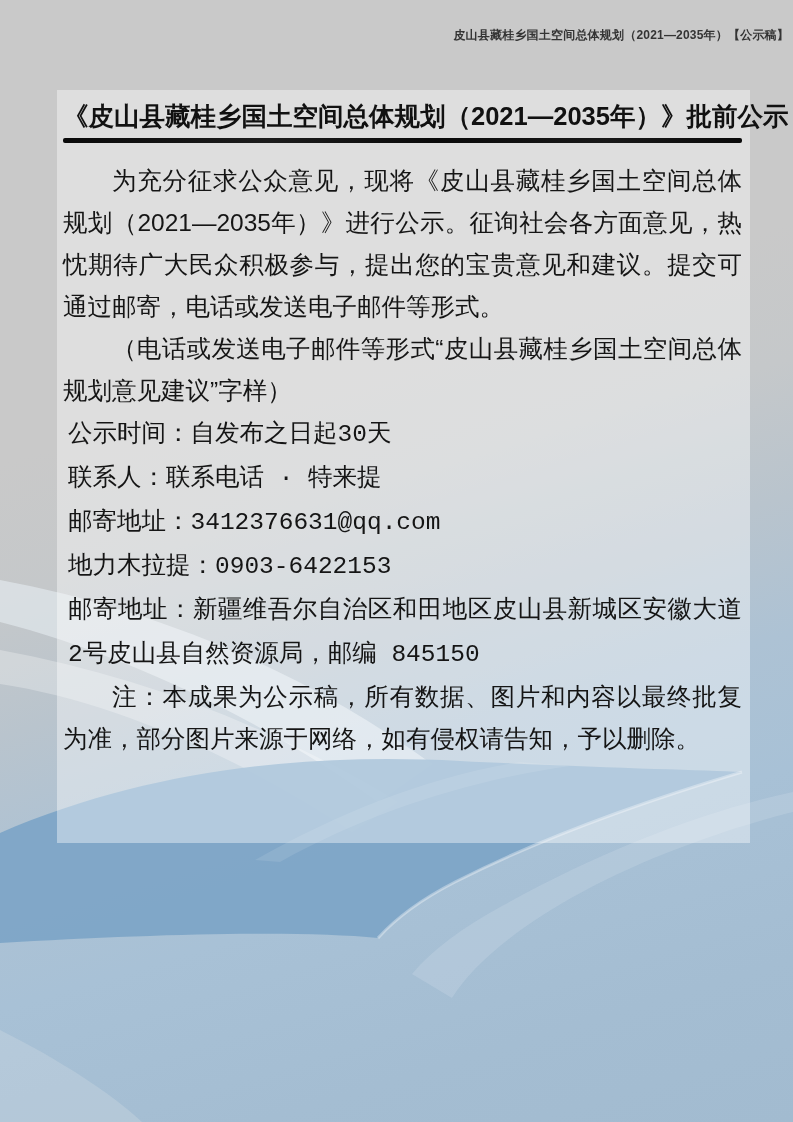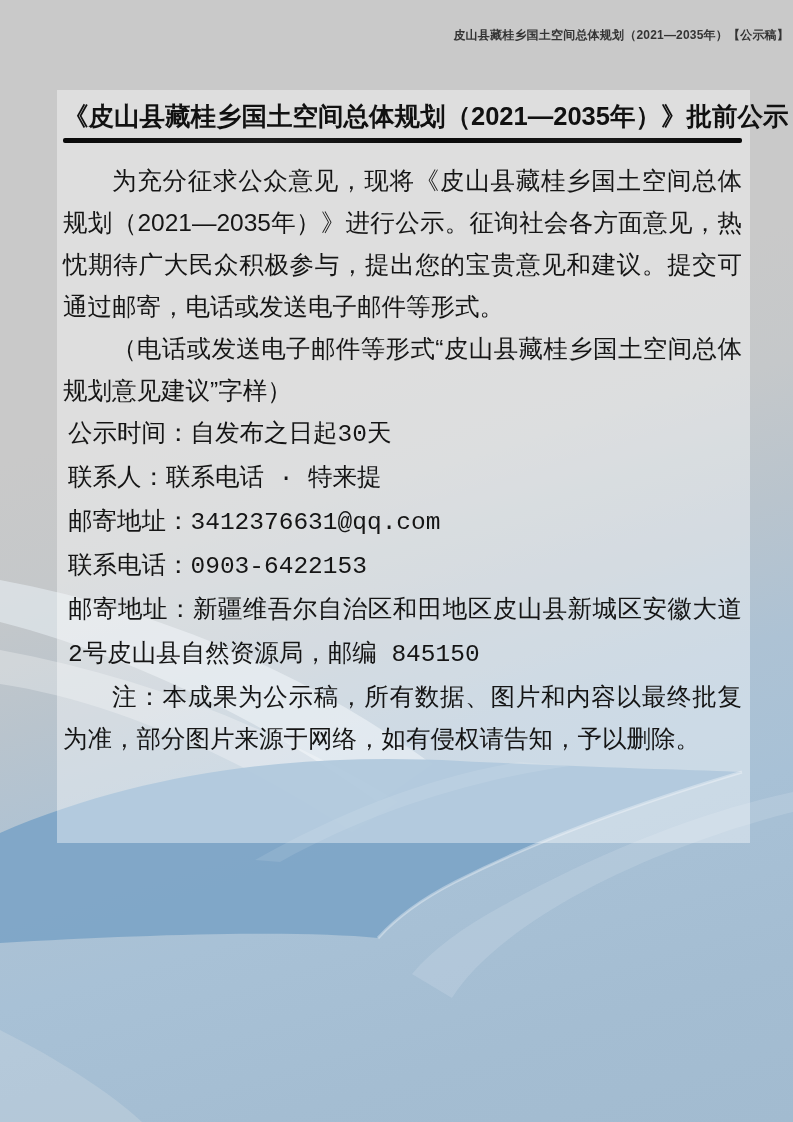--- a/index.html
+++ b/index.html
@@ -98,21 +98,21 @@
     <div class="body-text">
       <p class="indent">为充分征求公众意见，现将《皮山县藏桂乡国土空间总体规划（2021—2035年）》进行公示。征询社会各方面意见，热忱期待广大民众积极参与，提出您的宝贵意见和建议。提交可通过邮寄，电话或发送电子邮件等形式。</p>
       <p class="indent">（电话或发送电子邮件等形式“皮山县藏桂乡国土空间总体规划意见建议”字样）</p>
 
       <p class="contact-line"><span class="label">公示时间：</span><span class="value">自发布之日起30天</span></p>
 
       <p class="contact-line"><span class="label">联系人：</span><span class="value">联系电话 · 特来提</span></p>
 
       <p class="contact-line"><span class="label">邮寄地址：</span><span class="value">3412376631@qq.com</span></p>
 
-      <p class="contact-line"><span class="label">联系电话：</span><span class="value">0903-6422153</span></p>
+      <p class="contact-line"><span class="label">地力木拉提：</span><span class="value">0903-6422153</span></p>
 
       <p class="contact-line"><span class="label">邮寄地址：</span><span class="value">新疆维吾尔自治区和田地区皮山县新城区安徽大道2号皮山县自然资源局，邮编 845150</span></p>
 
       <p class="indent">注：本成果为公示稿，所有数据、图片和内容以最终批复为准，部分图片来源于网络，如有侵权请告知，予以删除。</p>
     </div>
   </div>
 
 </div>
 
 </body></html>

